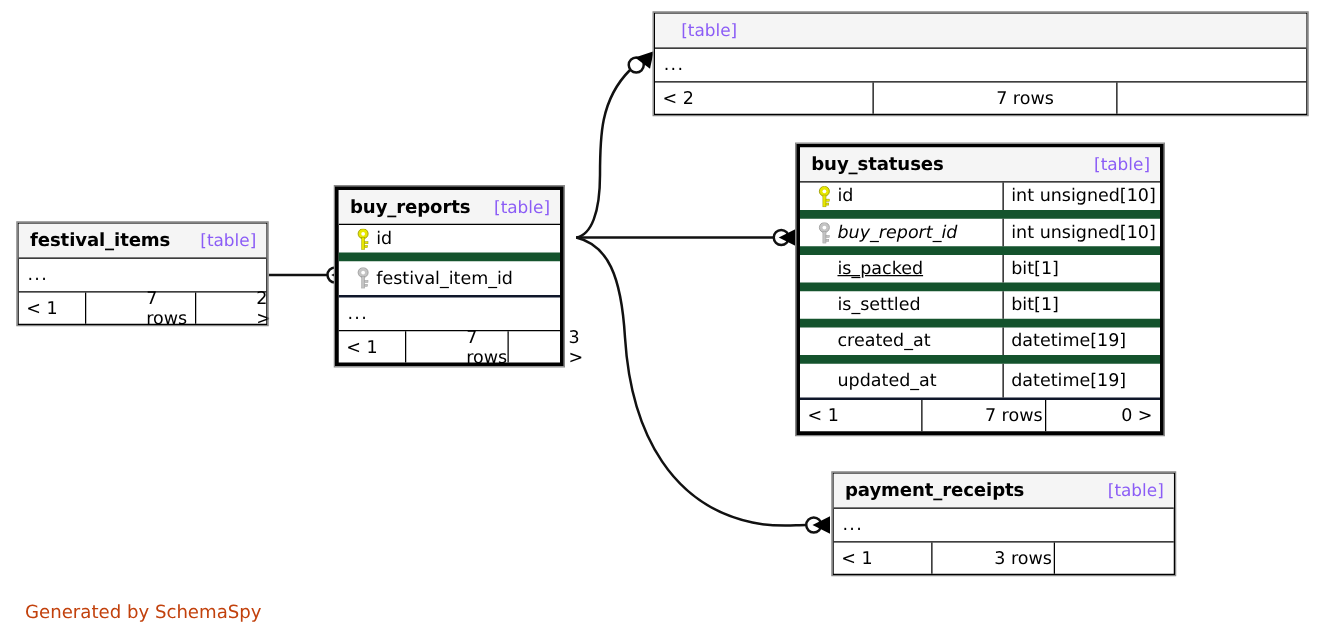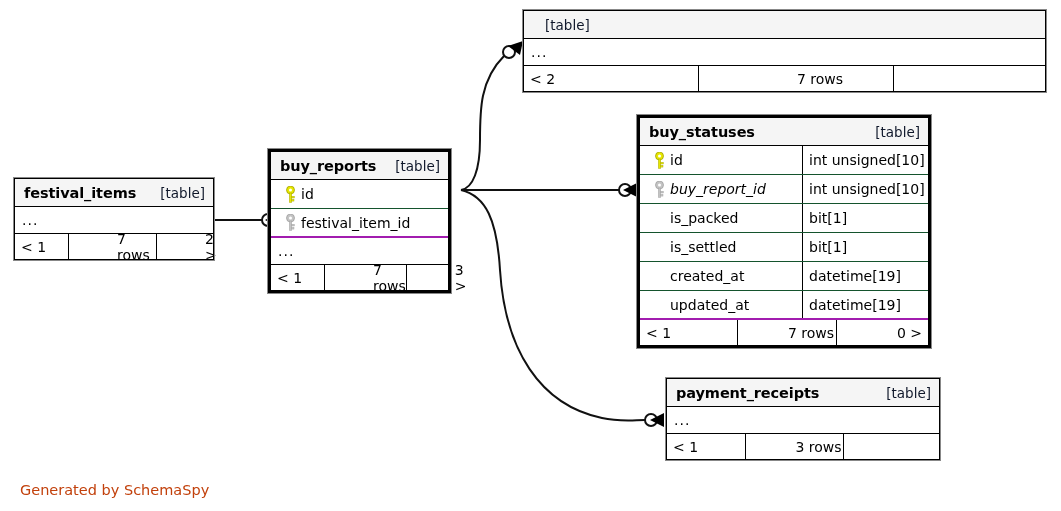--- a/index.html
+++ b/index.html
@@ -55,34 +55,34 @@
   }
   .tbl .hdr .tname {
     font-weight: bold;
     font-size: 14.5px;
     letter-spacing: -0.1px;
     white-space: nowrap;
   }
   .tbl .hdr .ttag {
     font-weight: normal;
     font-size: 13.5px;
-    color: #0f172a;
+    color: #8b5cf6;
     white-space: nowrap;
     padding-left: 12px;
   }
 
   .rows { display: block; }
   .row {
     display: flex;
     height: 29px;
     box-sizing: border-box;
-    border-bottom: 1px solid #14532d;
-    align-items: center;
-  }
-  .row.lastcol { border-bottom: 2px solid #a21caf; }
+    border-bottom: 7px solid #14532d;
+    align-items: center;
+  }
+  .row.lastcol { border-bottom: 2px solid #0f172a; }
   .row .cname {
     flex: 0 0 auto;
     display: flex;
     align-items: center;
     box-sizing: border-box;
     padding-left: 8px;
     font-size: 14px;
     white-space: nowrap;
     height: 100%;
   }
@@ -228,21 +228,21 @@
               <rect x="6.8" y="10.3" width="2.6" height="1.7" fill="#c4c4c4" stroke="#9b9b9b" stroke-width="0.4"></rect>
               <rect x="6.8" y="13.4" width="2.2" height="1.7" fill="#c4c4c4" stroke="#9b9b9b" stroke-width="0.4"></rect>
             </svg>
           </span>
           <span>buy_report_id</span>
         </span>
         <span class="ctype">int unsigned[10]</span>
       </div>
 
       <div class="row">
-        <span class="cname" style="flex:0 0 162px;">
+        <span class="cname" style="flex:0 0 162px;text-decoration:underline;">
           <span class="nokey"></span>
           <span>is_packed</span>
         </span>
         <span class="ctype">bit[1]</span>
       </div>
 
       <div class="row">
         <span class="cname" style="flex:0 0 162px;">
           <span class="nokey"></span>
           <span>is_settled</span>

